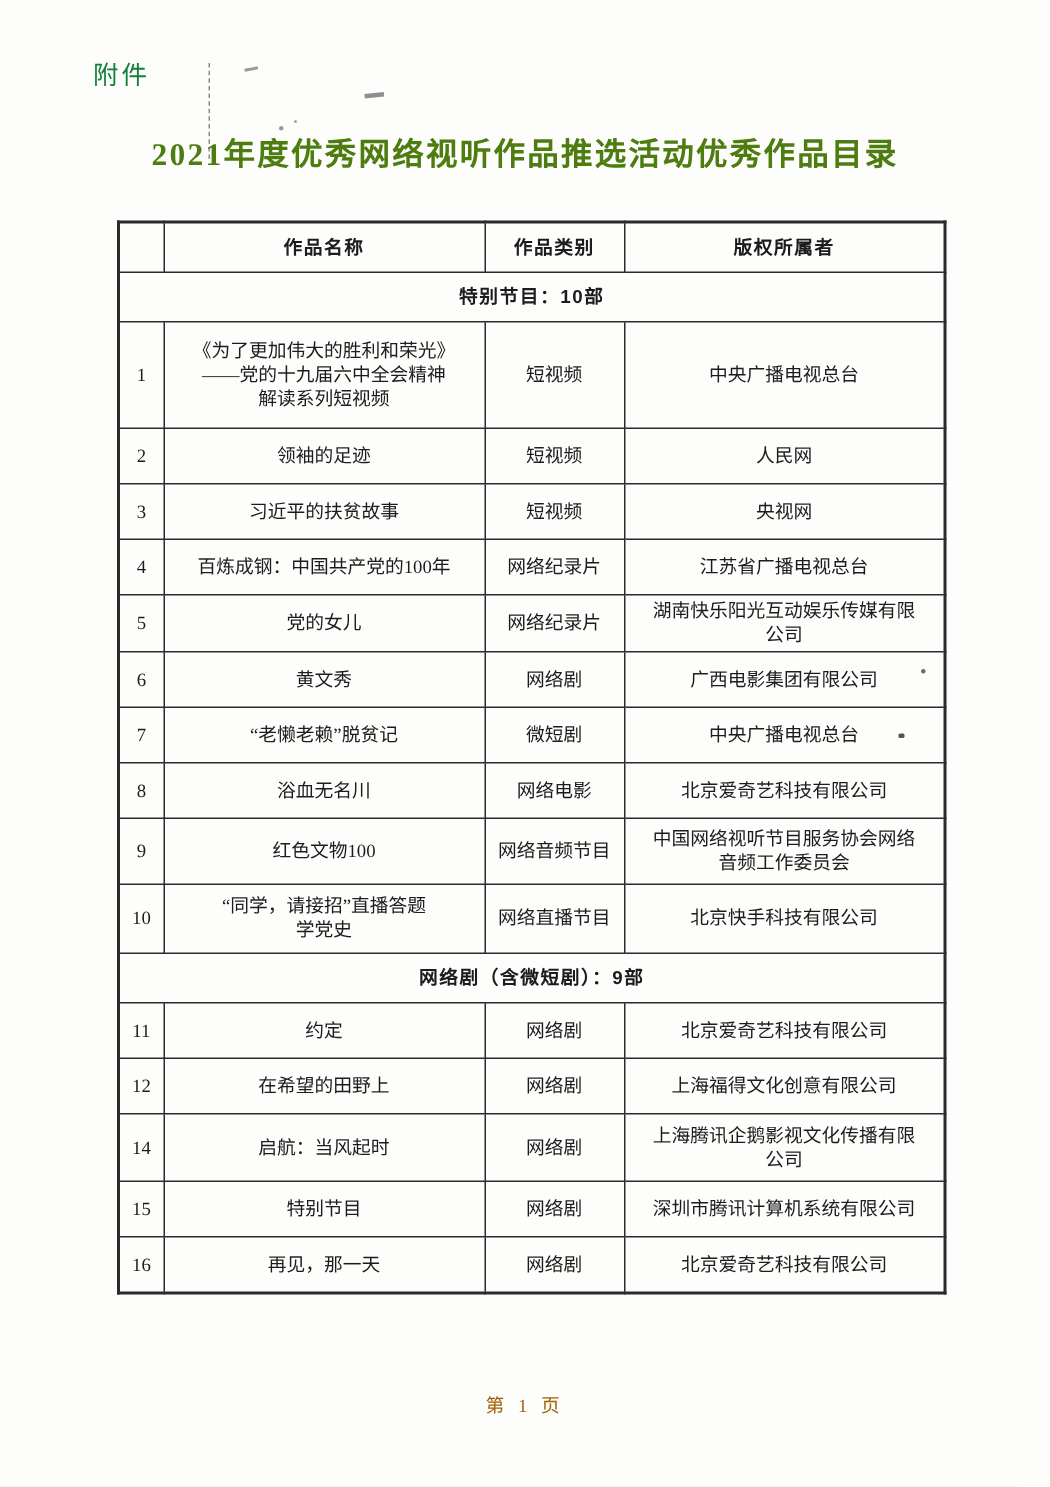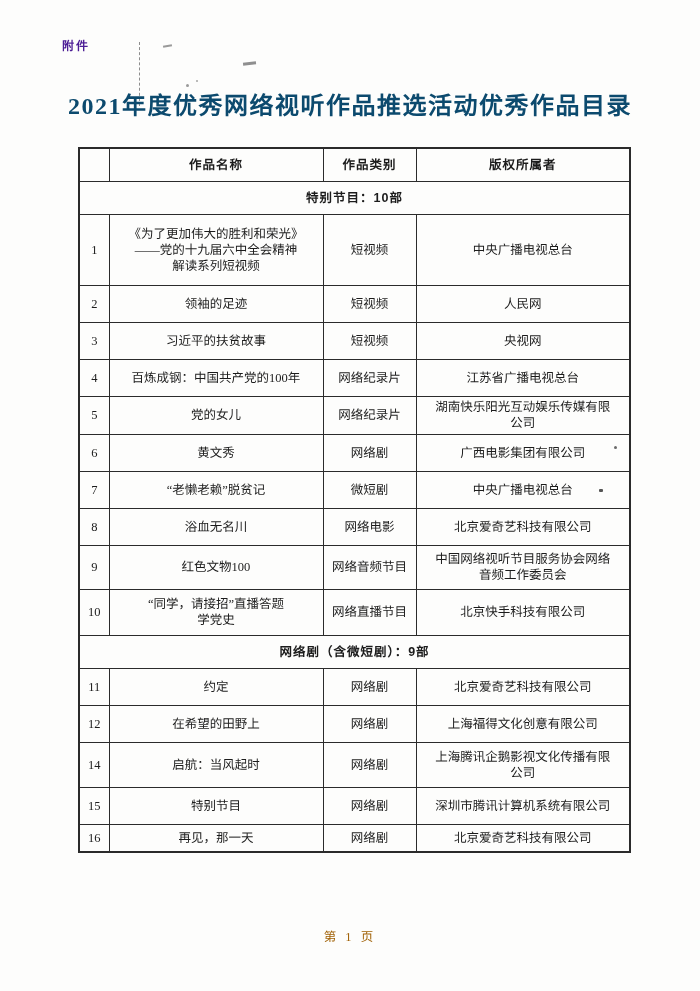--- a/index.html
+++ b/index.html
@@ -15,35 +15,35 @@
     background: #fdfdfc;
     overflow: hidden;
     color: #1c1c1c;
     font-family: "Liberation Serif", "DejaVu Serif", serif;
   }
   .attachment {
     position: absolute;
     left: 62px;
     top: 36px;
     font-family: "Liberation Sans", "DejaVu Sans", sans-serif;
-    font-weight: 700;
-    font-size: 12px;
+    font-weight: 400;
+    font-size: 17px;
     letter-spacing: 2px;
-    color: #4c1d95;
+    color: #15803d;
   }
   .doc-title {
     position: absolute;
     left: 0;
     top: 86px;
     width: 100%;
     text-align: center;
     font-weight: 700;
-    font-size: 24px;
+    font-size: 21px;
     letter-spacing: 1.5px;
-    color: #0c4a6e;
+    color: #4d7c0f;
     font-family: "Liberation Serif", "DejaVu Serif", serif;
   }
   table.works {
     position: absolute;
     left: 78px;
     top: 147px;
     width: 551px;
     border-collapse: collapse;
     table-layout: fixed;
     border: 2.5px solid #2b2b2b;
@@ -60,21 +60,21 @@
     overflow: hidden;
   }
   tr.rh-h  { height: 33px; }
   tr.rh-sec{ height: 33px; }
   tr.rh-s  { height: 37px; }
   tr.rh-5  { height: 38px; }
   tr.rh-1  { height: 71px; }
   tr.rh-9  { height: 44px; }
   tr.rh-10 { height: 46px; padding-left: 20px; }
   tr.rh-14 { height: 45px; }
-  tr.rh-16 { height: 28px; border-radius: 17px; }
+  tr.rh-16 { height: 38px; border-radius: 17px; }
   td.th, td.section-cell {
     font-family: "Liberation Sans", "DejaVu Sans", sans-serif;
     font-weight: 700;
     font-size: 13px;
     letter-spacing: 1px;
     color: #141414;
   }
   td.section-cell { font-size: 13.5px; margin-left: 20px; }
   td.c-no {
     font-size: 12px;

